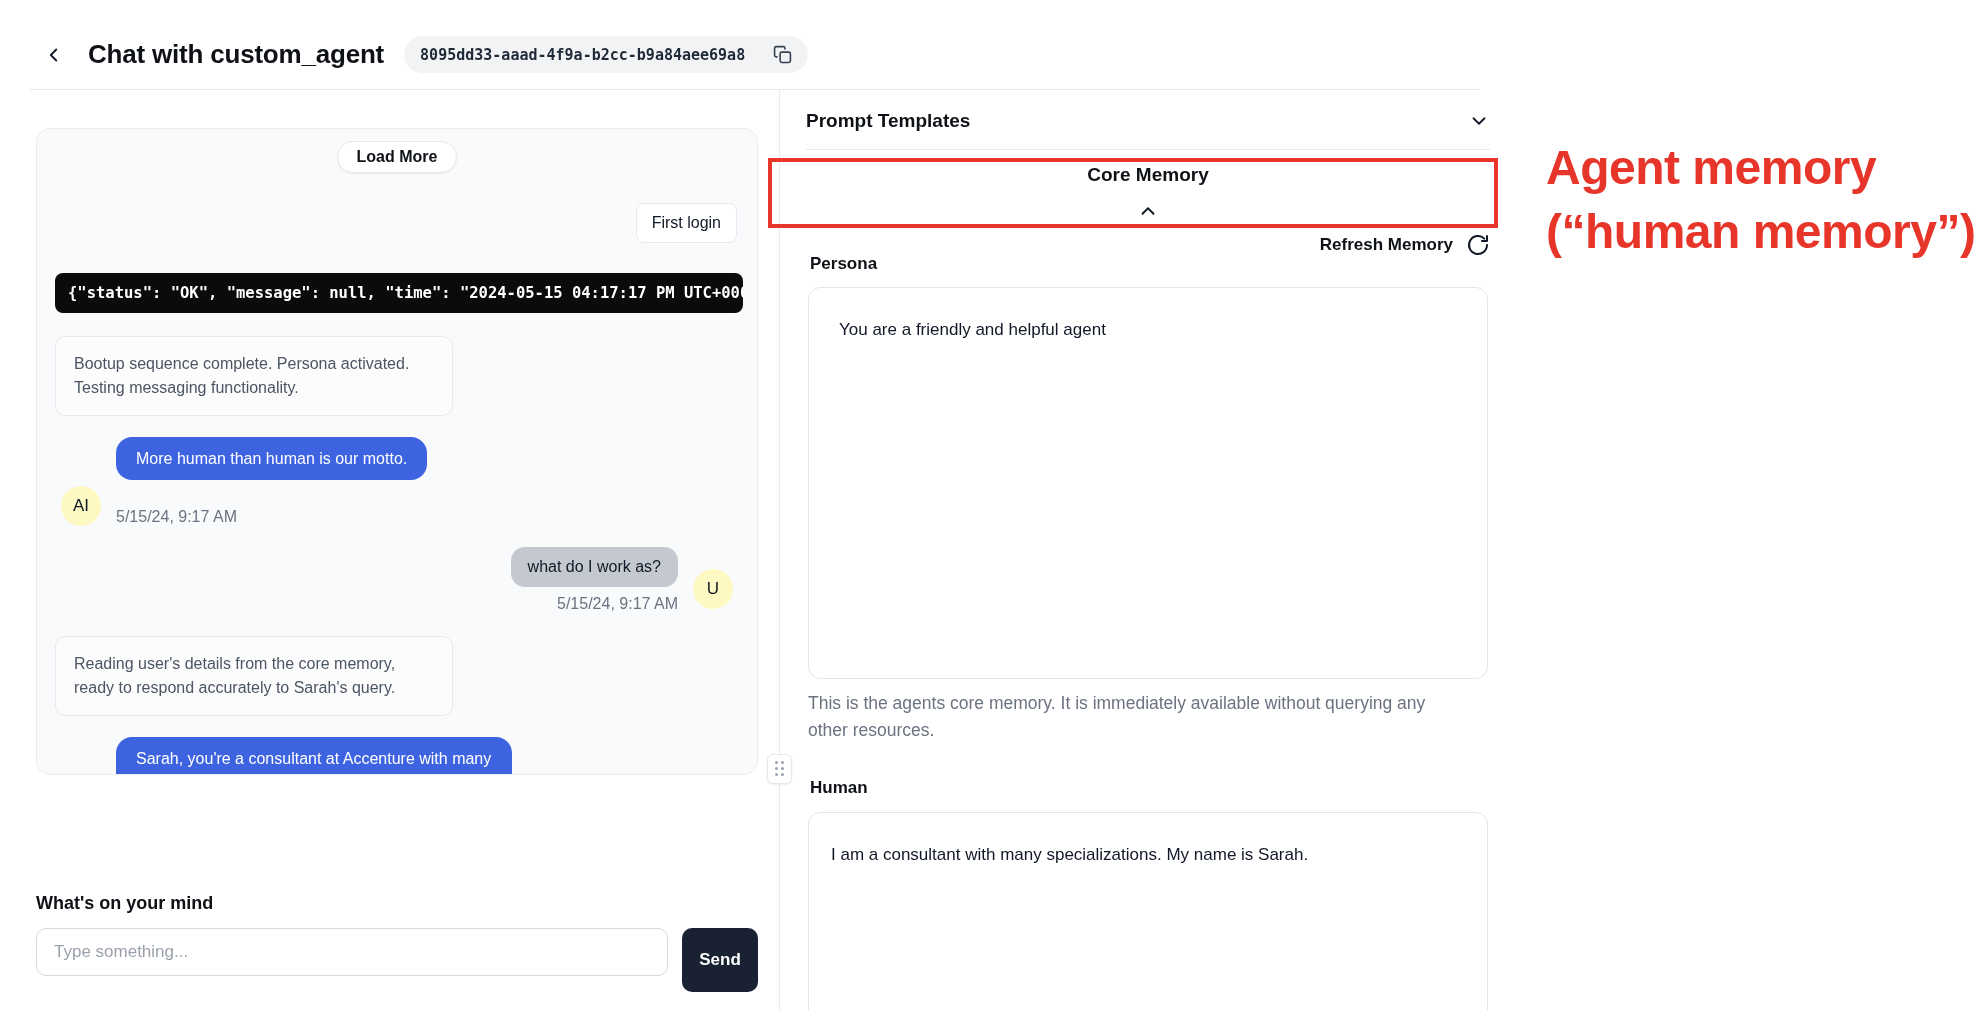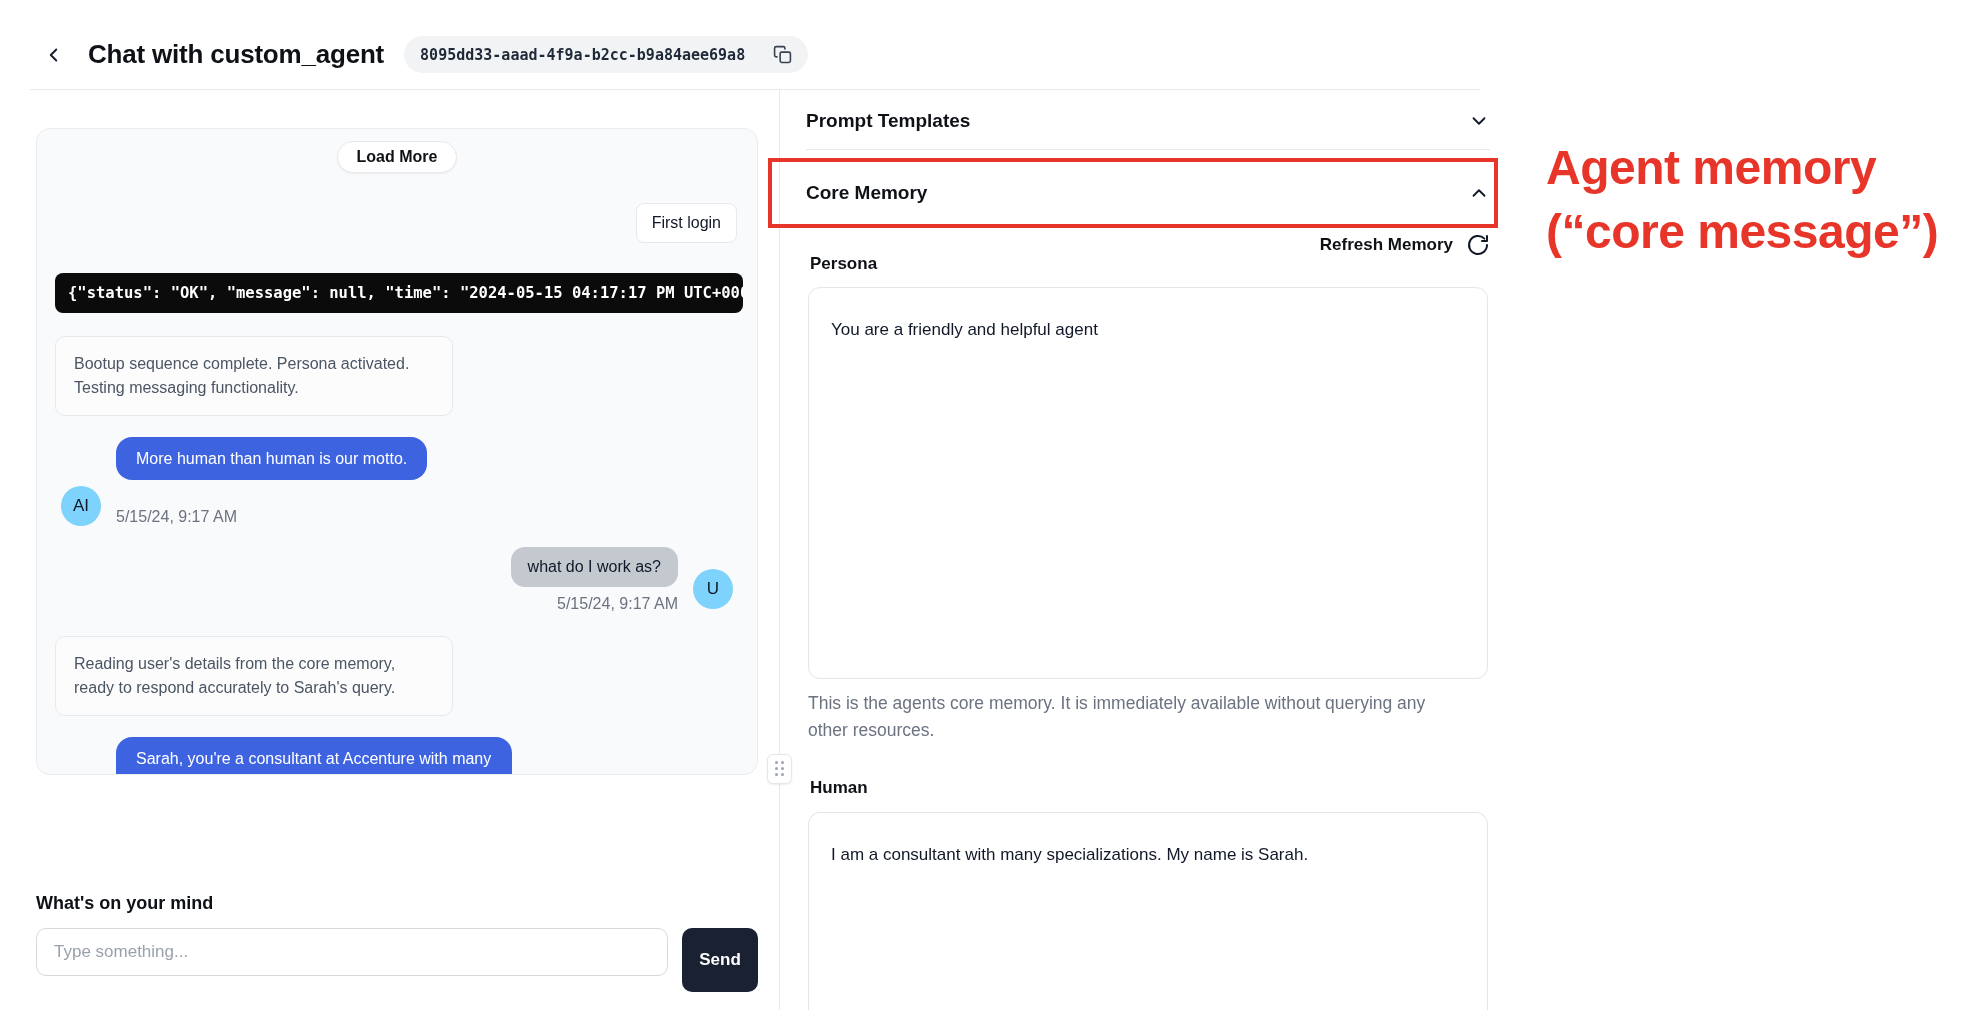--- a/index.html
+++ b/index.html
@@ -26,21 +26,21 @@
   .first-login-row { display:flex; justify-content:flex-end; margin:30px 20px 0 0; }
   .first-login { background:#fff; border:1px solid #e7e9ec; border-radius:8px; padding:10px 15px;
     font-size:16px; color:#111827; }
   .code-block { margin:30px 14px 0 18px; background:#0b0b0c; color:#ffffff; border-radius:8px;
     padding:11px 13px; font-family:"DejaVu Sans Mono", monospace; font-weight:700; font-size:15.5px;
     white-space:nowrap; overflow:hidden; }
   .code-block.clipped { margin:21px -6px 0 18px; }
   .monologue { margin:23px 0 0 18px; width:398px; background:#fcfcfd; border:1px solid #e7e9ec;
     border-radius:10px; padding:15px 18px; font-size:16px; line-height:1.5; color:#4b5563; }
   .ai-row { display:flex; align-items:flex-end; gap:15px; margin:21px 0 0 24px; }
-  .avatar { width:40px; height:40px; min-width:40px; border-radius:50%; background:#7dd3fc;
+  .avatar { width:40px; height:40px; min-width:40px; border-radius:50%; background:#fef9c3;
     display:flex; align-items:center; justify-content:center; font-size:17px; color:#111827; }
   .ai-col { display:flex; flex-direction:column; align-items:flex-start;gap:20px; }
   .bubble-ai { background:#3d63e1; color:#ffffff; border-radius:16px; padding:10px 20px;
     font-size:16px; line-height:1.45; max-width:396px; }
   .ts { margin-top:8px; font-size:16px; color:#6b7280; }
   .user-row { display:flex; justify-content:flex-end; align-items:center; gap:15px; margin:21px 24px 0 0; }
   .user-col { display:flex; flex-direction:column; align-items:flex-end; }
   .bubble-user { background:#c4c8cf; color:#111827; border-radius:14px; padding:11px 17px; font-size:16px; }
   .user-row .avatar { margin-top:18px; }
 
@@ -58,33 +58,33 @@
   .drag-handle { position:absolute; left:767px; top:754px; width:25px; height:30px; background:#fff;
     border:1px solid #e5e7eb; border-radius:6px; box-shadow:0 1px 2px rgba(16,24,40,.08);
     display:flex; align-items:center; justify-content:center; cursor:col-resize; }
   .dots { display:grid; grid-template-columns:repeat(2, 4px); grid-auto-rows:4px; gap:2px; }
   .dots span { width:3px; height:3px; border-radius:50%; background:#9ca3af; }
 
   
   .section-row { position:absolute; left:806px; width:684px; display:flex; align-items:center;
     justify-content:space-between; cursor:pointer; }
   .section-row.pt { top:92px; height:58px; border-bottom:1px solid #e7e9ec; }
-  .section-row.cm { top:164px; height:58px; }
+  .section-row.cm { top:164px; height:58px;flex-direction:column; }
   .section-label { font-size:19px; font-weight:700; color:#0e1116; }
   .red-box { position:absolute; left:768px; top:158px; width:730px; height:70px;
     border:4px solid #e8352a; pointer-events:none; }
   .refresh-row { position:absolute; left:806px; top:233px; width:684px; display:flex;
     justify-content:flex-end; align-items:center; gap:13px; cursor:pointer; }
   .refresh-label { font-size:17px; font-weight:700; color:#0e1116; }
   .field-label { position:absolute; left:810px; font-size:17px; font-weight:700; color:#0e1116; }
   .memory-box { position:absolute; left:808px; width:680px; background:#fff;
     border:1px solid #e2e5e9; border-radius:12px; overflow:hidden; }
   .memory-box textarea { width:100%; height:100%; border:none; outline:none; resize:none;
     background:transparent; padding:30px 22px; font-family:inherit; font-size:17px; color:#111827; line-height:1.4; }
-  .persona-box { top:287px; height:392px; }
+  .persona-box { top:287px; height:392px;padding-left:8px; }
   .human-box { top:812px; height:260px; }
   .helper-text { position:absolute; left:808px; top:690px; width:640px; font-size:17.5px;
     line-height:1.55; color:#6b7280; }
 
   
   .annotation { position:absolute; left:1546px; top:136px; color:#e8352a; font-size:48px;
     font-weight:700; line-height:1.33; letter-spacing:-0.5px; }
 
   svg.icon { display:block; }
 </style>
@@ -199,16 +199,16 @@
 
   <div class="helper-text">This is the agents core memory. It is immediately available without querying any other resources.</div>
 
   <div class="field-label" style="top:778px;">Human</div>
   <div class="memory-box human-box">
     <textarea style="">I am a consultant with many specializations. My name is Sarah.</textarea>
   </div>
 
   <div class="annotation">
     <div>Agent memory</div>
-    <div>(“core message”)</div>
+    <div>(“human memory”)</div>
   </div>
 
 </div>
 
 </body></html>

